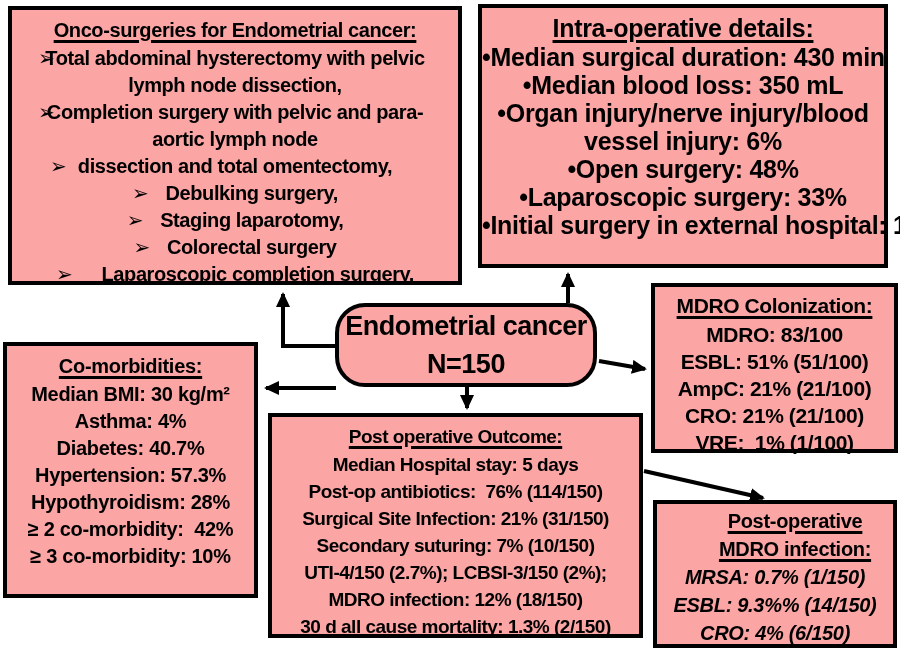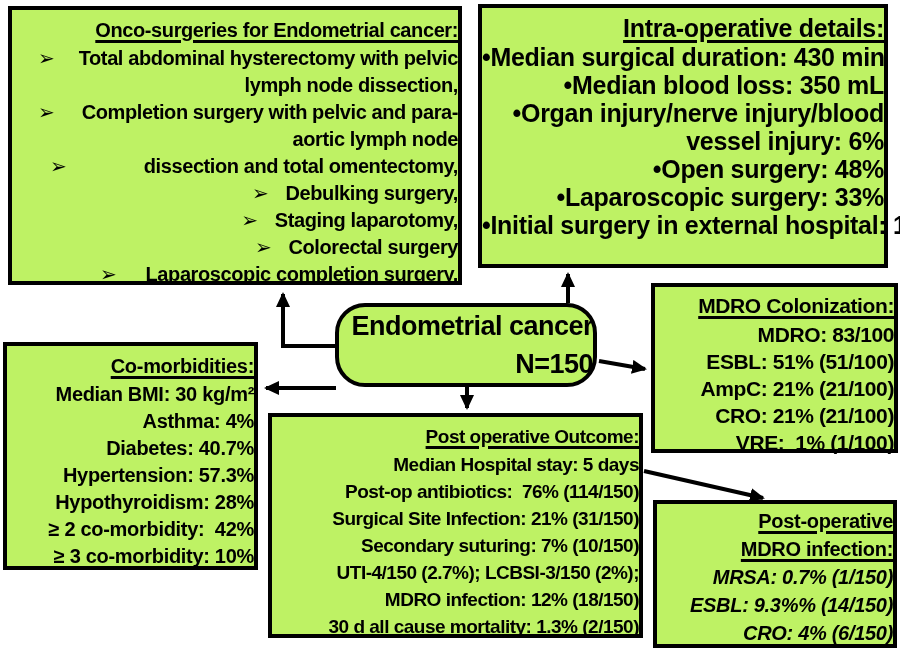--- a/index.html
+++ b/index.html
@@ -2,22 +2,22 @@
 <html><head>
 <meta charset="utf-8">
 <style>
   html,body{margin:0;padding:0;background:#ffffff;}
   #canvas{
     position:relative;width:900px;height:651px;background:#ffffff;
     font-family:"Liberation Sans","DejaVu Sans",sans-serif;
     font-weight:700;color:#000;overflow:hidden;
   }
   .box{
-    position:absolute;background:#bef264;border:4px solid #000;
-    box-sizing:border-box;text-align:right;
+    position:absolute;background:#fca5a5;border:4px solid #000;
+    box-sizing:border-box;text-align:center;
   }
   .title{
     text-decoration:underline;
     text-decoration-thickness:3px;
     text-underline-offset:3px;
     white-space:pre;
   }
   .line{white-space:pre;}
 
   
@@ -34,21 +34,21 @@
   #box-intra .title{line-height:29px;}
   #box-intra .line{line-height:28px;}
 
   #box-central{left:335px;top:303px;width:262px;height:84px;font-size:27px;letter-spacing:-0.5px;display:flex;flex-direction:column;justify-content:center;border-radius:30px;}
   #box-central .line{line-height:38px;}
 
   #box-mdro-col{left:651px;top:283px;width:247px;height:170px;font-size:21px;letter-spacing:-0.4px;padding-top:4px;}
   #box-mdro-col .title{line-height:30px;}
   #box-mdro-col .line{line-height:27px;}
 
-  #box-comorb{left:3px;top:342px;width:255px;height:228px;font-size:20px;letter-spacing:-0.3px;padding-top:5px;}
+  #box-comorb{left:3px;top:342px;width:255px;height:256px;font-size:20px;letter-spacing:-0.3px;padding-top:5px;}
   #box-comorb .title{line-height:30px;}
   #box-comorb .line{line-height:27px;}
 
   #box-outcome{left:268px;top:413px;width:375px;height:225px;font-size:19px;letter-spacing:-0.5px;padding-top:5px;}
   #box-outcome .title{line-height:29px;}
   #box-outcome .line{line-height:27px;}
 
   #box-mdro-inf{left:653px;top:500px;width:244px;height:148px;font-size:20px;letter-spacing:-0.3px;padding-top:3px;}
   #box-mdro-inf .title{line-height:28px;margin-left:40px;}
   #box-mdro-inf .line{line-height:28px;font-style:italic;}

